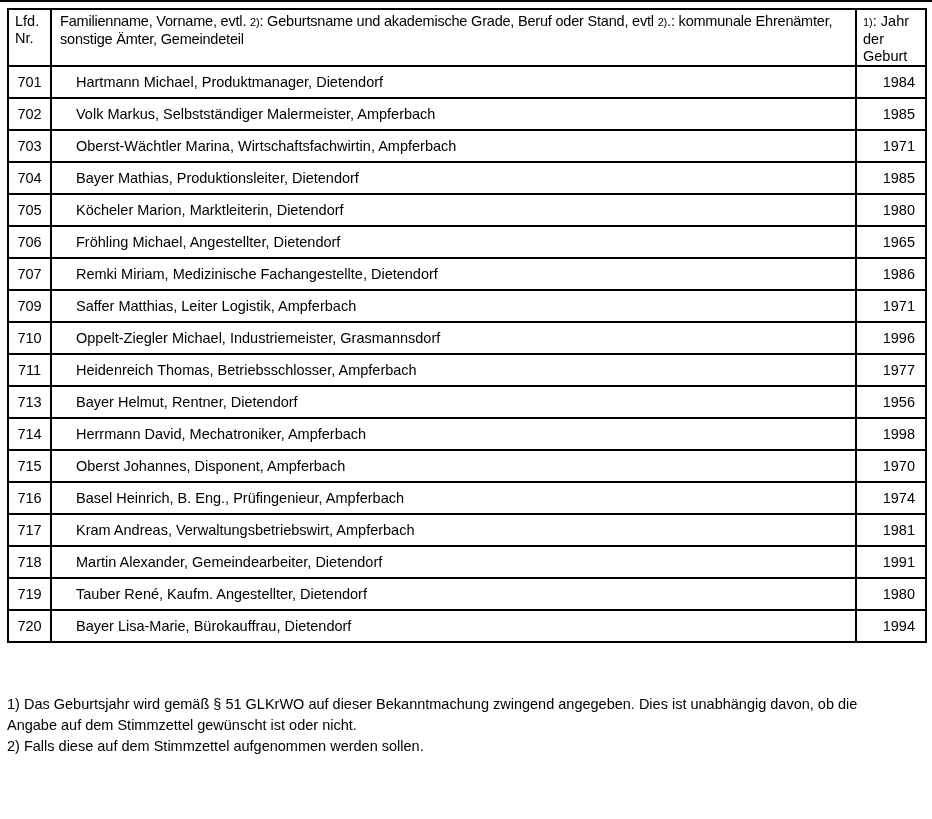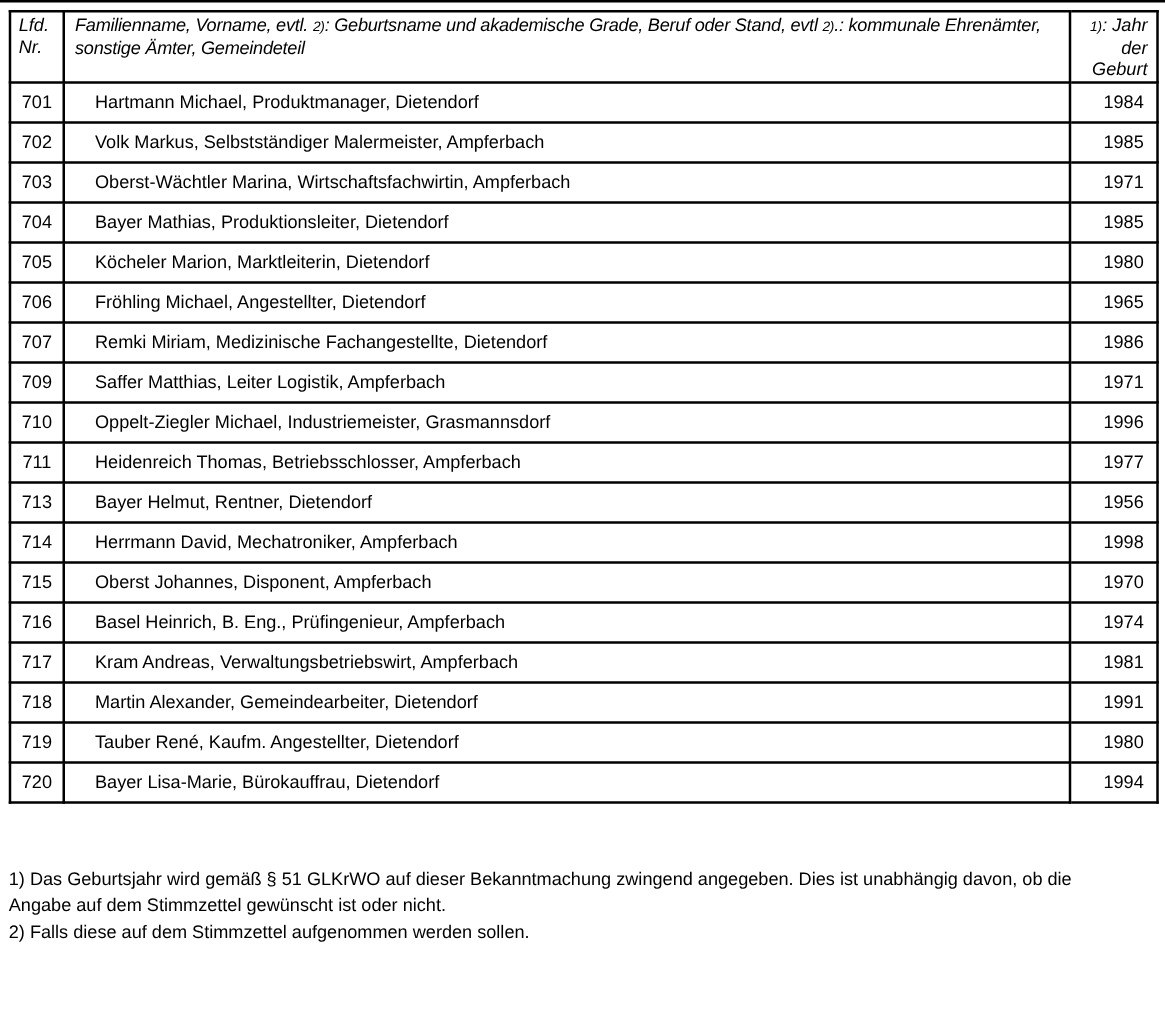--- a/index.html
+++ b/index.html
@@ -37,24 +37,23 @@
     border: 2px solid #000000;
     font-weight: normal;
     overflow: hidden;
   }
   thead th {
     height: 51px;
     vertical-align: top;
     padding: 3px 6px 0 6px;
     line-height: 17px;
     text-align: left;
-    font-style: italic;
   }
   thead th.name { padding-left: 8px; letter-spacing: -0.2px; }
-  thead th.year { text-align: right; padding-right: 7px; }
+  thead th.year { text-align: left; padding-right: 7px; }
   tbody td {
     height: 30px;
     vertical-align: middle;
     line-height: 16px;
     white-space: nowrap;
   }
   td.nr   { text-align: center; padding: 0 2px; margin-top: 40px; }
   td.name { text-align: left; padding: 0 24px; }
   td.year { text-align: right; padding: 0 10px; }
   .sup { font-size: 11px; }

